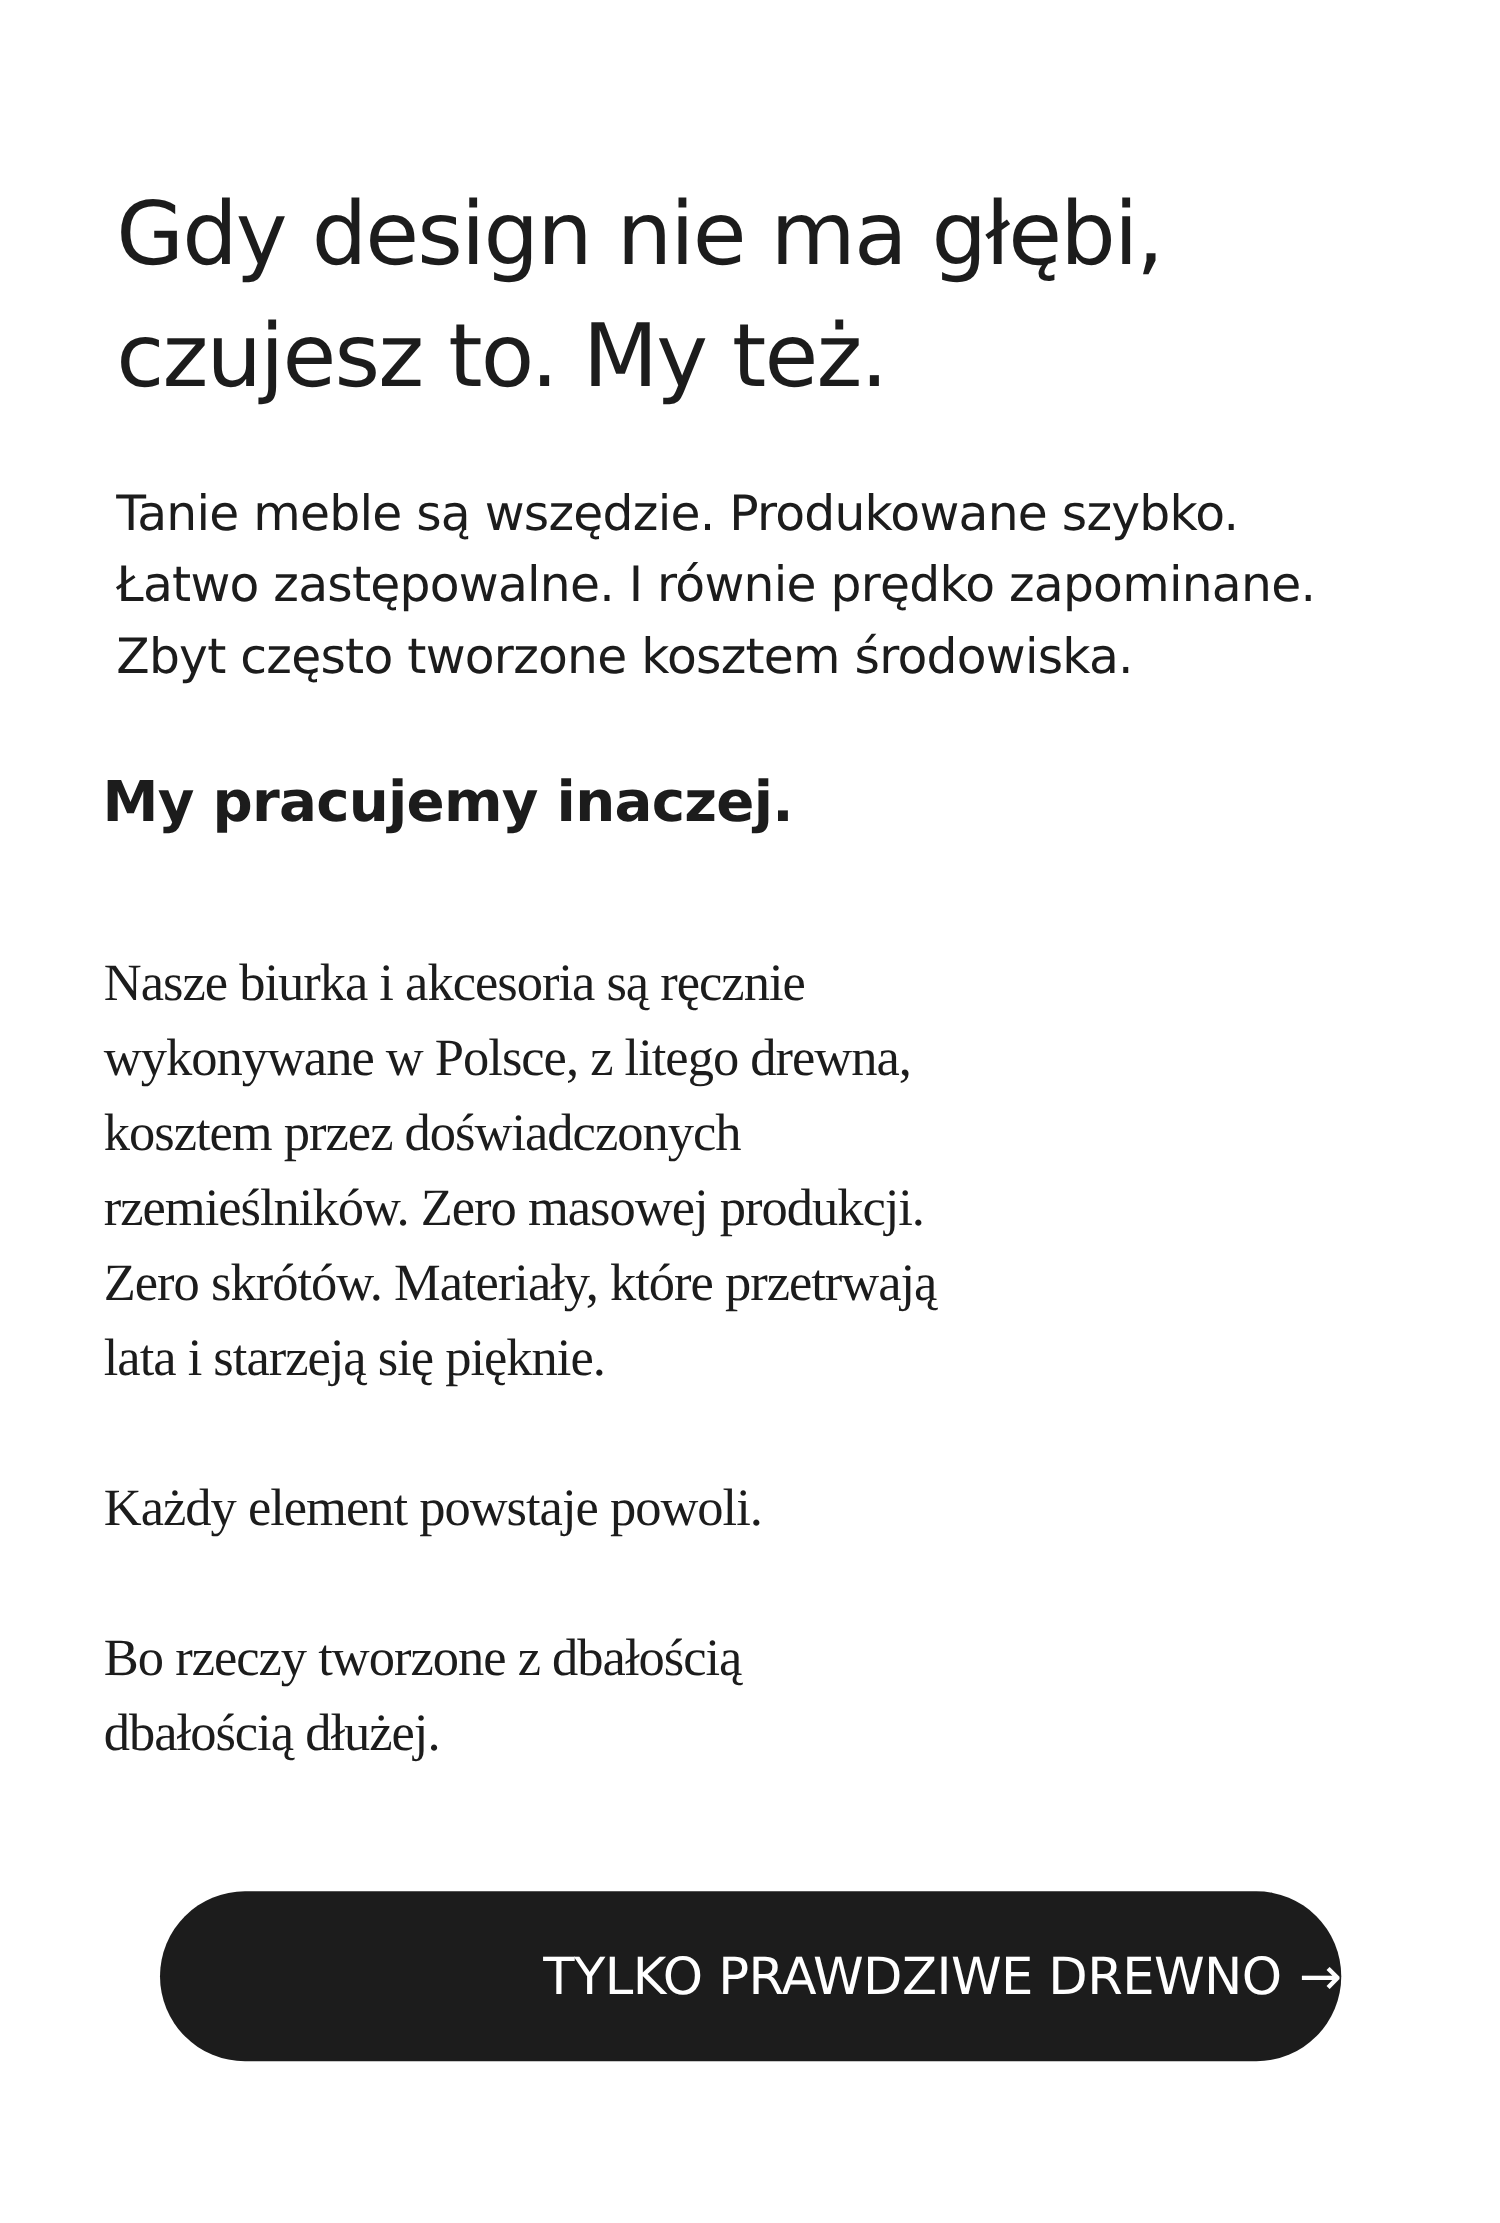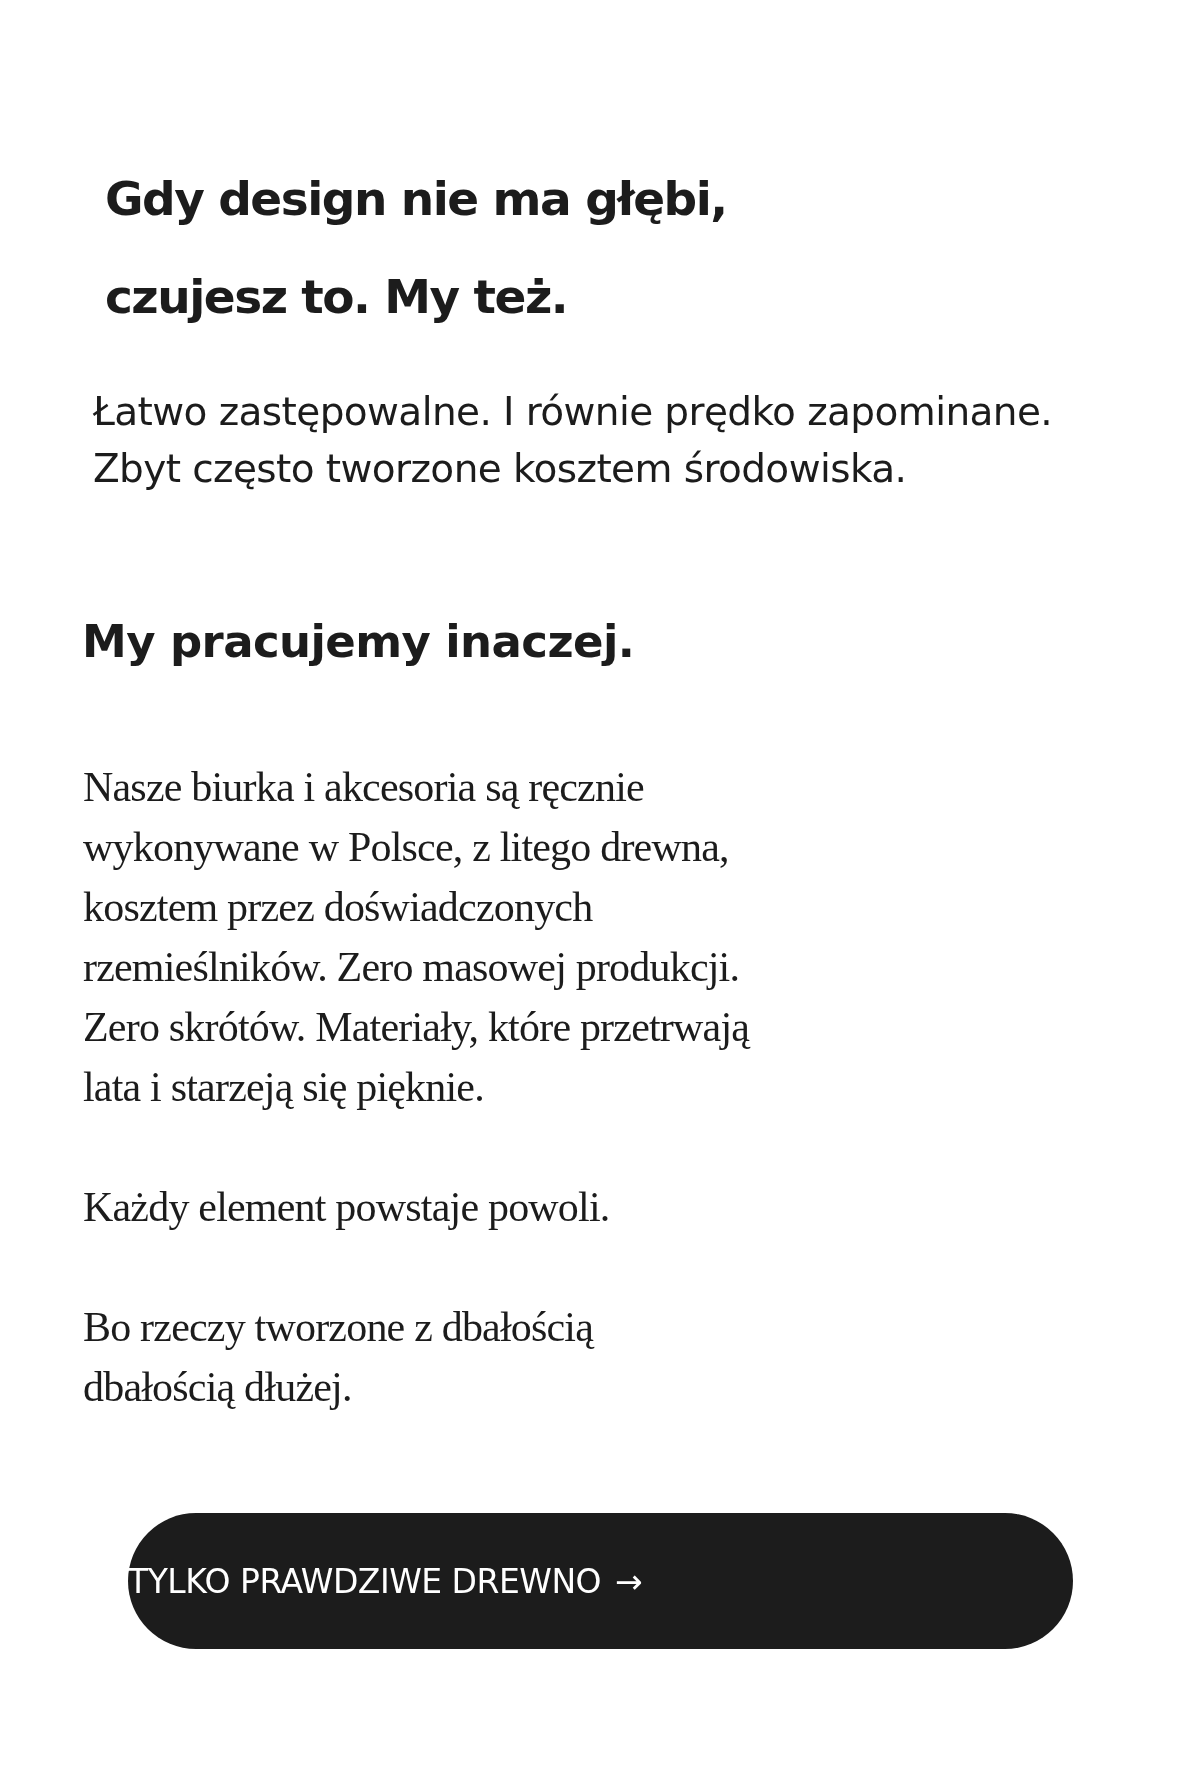--- a/index.html
+++ b/index.html
@@ -20,24 +20,24 @@
       left: 0;
       top: 0;
       width: 1200px;
       height: 1778px;
     }
     .headline {
       position: absolute;
       left: 93px;
       top: 138px;
       width: 1060px;
-      margin: 12px;
+      margin: 0;
       font-family: "DejaVu Sans", sans-serif;
-      font-weight: bold;
-      font-size: 47px;
+      font-weight: normal;
+      font-size: 70px;
       line-height: 98px;
       letter-spacing: -1.5px;
       color: #1c1c1c;
     }
     .headline span { display: block; white-space: nowrap; }
     .intro {
       position: absolute;
       left: 93px;
       top: 383px;
       margin: 0;
@@ -81,42 +81,43 @@
       left: 128px;
       top: 1513px;
       width: 945px;
       height: 136px;
       border-radius: 68px;
       background: #1c1c1c;
       color: #ffffff;
       border: none;
       display: flex;
       align-items: center;
-      justify-content: flex-start;
+      justify-content: flex-end;
       cursor: pointer;
       font-family: "DejaVu Sans", sans-serif;
-      font-size: 33px;
+      font-size: 41px;
       letter-spacing: -0.5px;
       padding: 0;
     }
     .cta .arrow {
       margin-left: 14px;
     }
   </style>
 </head>
 <body>
 
 <section class="section">
 
   <h1 class="headline">
     <span>Gdy design nie ma głębi,</span>
     <span>czujesz to. My też.</span>
   </h1>
 
   <p class="intro">
+    <span>Tanie meble są wszędzie. Produkowane szybko.</span>
     <span>Łatwo zastępowalne. I równie prędko zapominane.</span>
     <span>Zbyt często tworzone kosztem środowiska.</span>
   </p>
 
   <h2 class="subhead">My pracujemy inaczej.</h2>
 
   <p class="body-block p1">
     <span>Nasze biurka i akcesoria są ręcznie</span>
     <span>wykonywane w Polsce, z litego drewna,</span>
     <span>kosztem przez doświadczonych</span>

